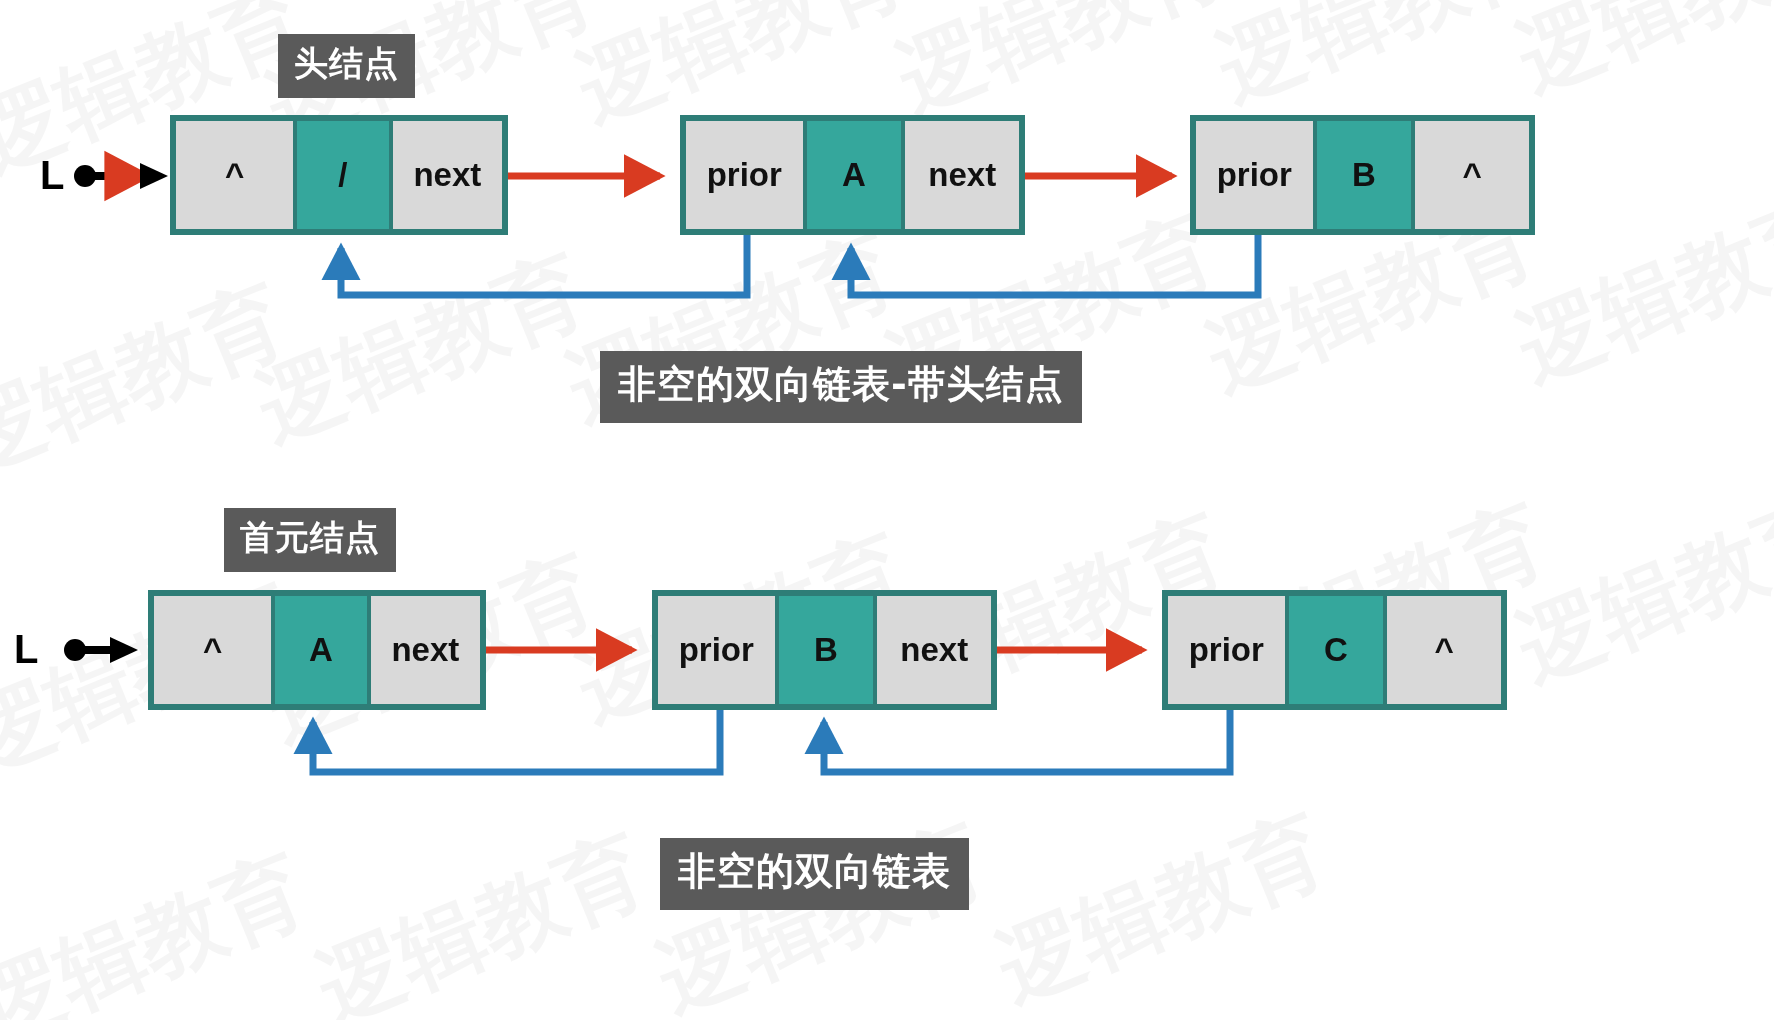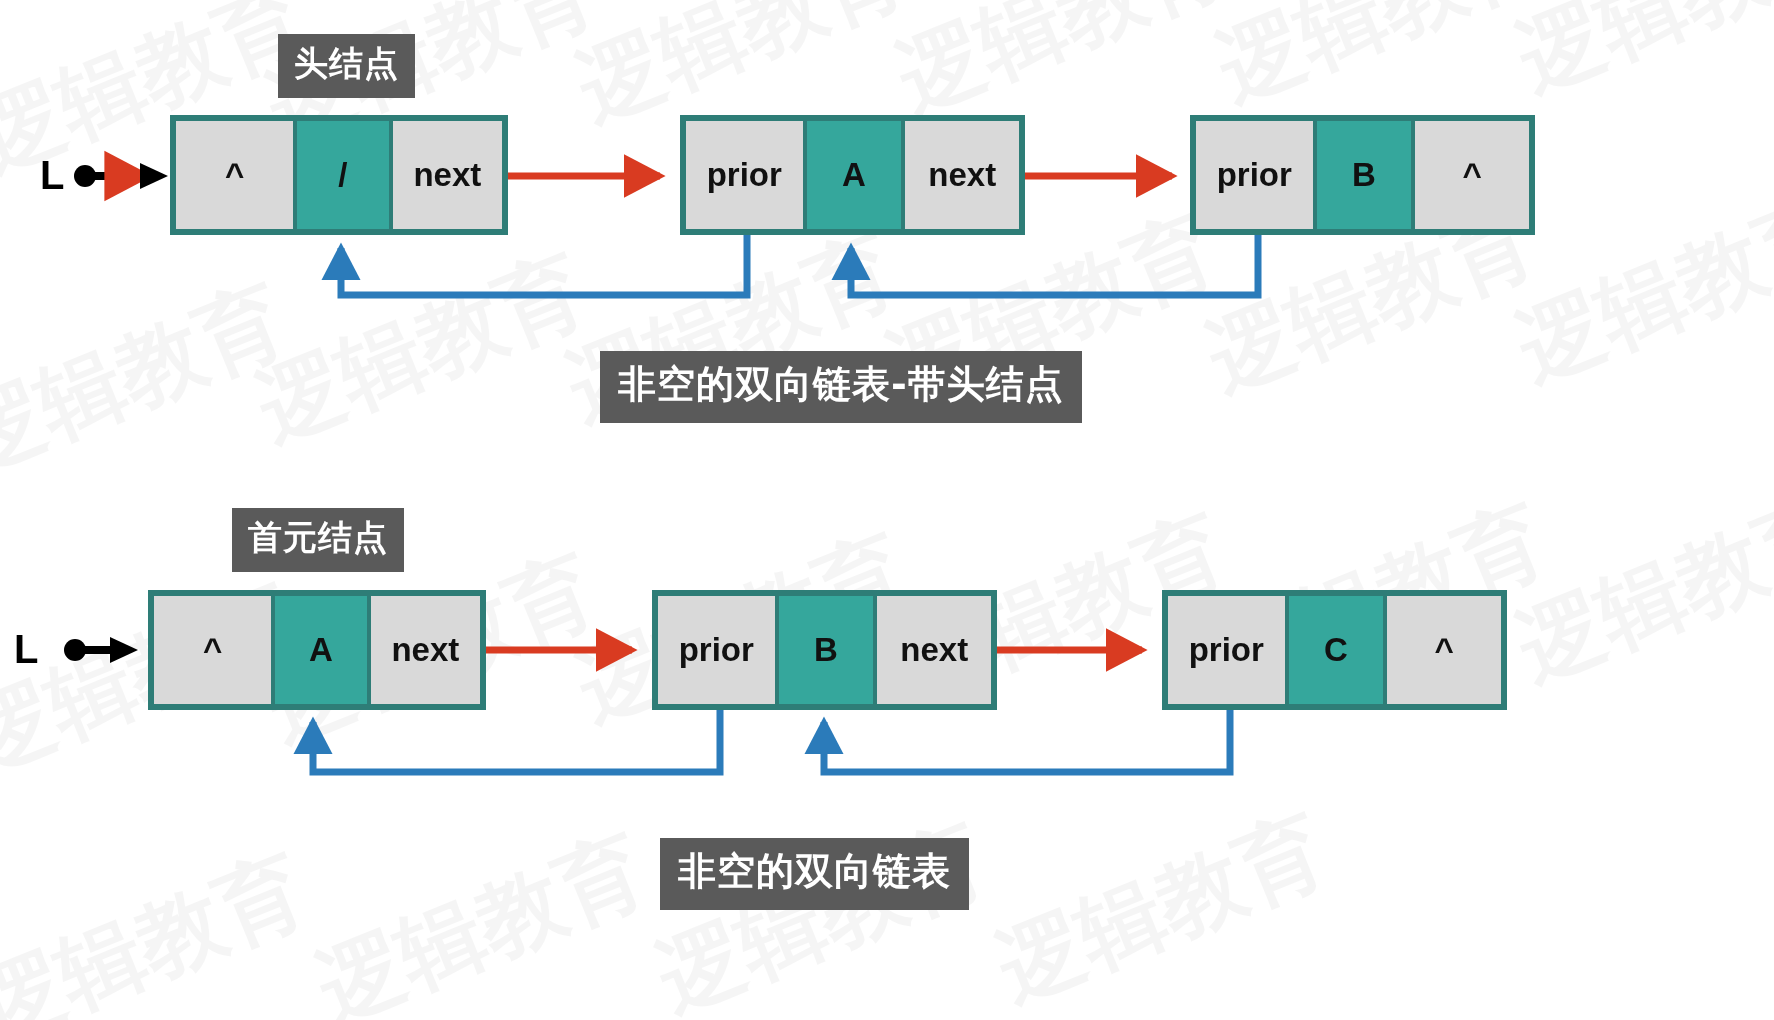--- a/index.html
+++ b/index.html
@@ -160,21 +160,21 @@
     <div class="cell teal" style="width:96px;height:108px;margin:0 4px;">B</div>
     <div class="cell grey" style="width:115px;height:108px;">^</div>
   </div>
 
   <div class="tag tag-caption" style="left:600px;top:351px;text-align:right;">非空的双向链表-带头结点</div>
 
   <div class="lptr" style="left:14px;top:627px;">
     <span class="lchar">L</span>
   </div>
 
-  <div class="tag tag-node" style="left:232px;top:508px;">首元结点</div>
+  <div class="tag tag-node" style="left:224px;top:508px;">首元结点</div>
 
   <div class="node" style="left:148px;top:590px;width:338px;height:120px;">
     <div class="cell grey" style="width:120px;height:108px;">^</div>
     <div class="cell teal" style="width:94px;height:108px;margin:0 4px;">A</div>
     <div class="cell grey" style="width:112px;height:108px;">next</div>
   </div>
 
   <div class="node" style="left:652px;top:590px;width:345px;height:120px;">
     <div class="cell grey" style="width:118px;height:108px;">prior</div>
     <div class="cell teal" style="width:96px;height:108px;margin:0 4px;">B</div>

